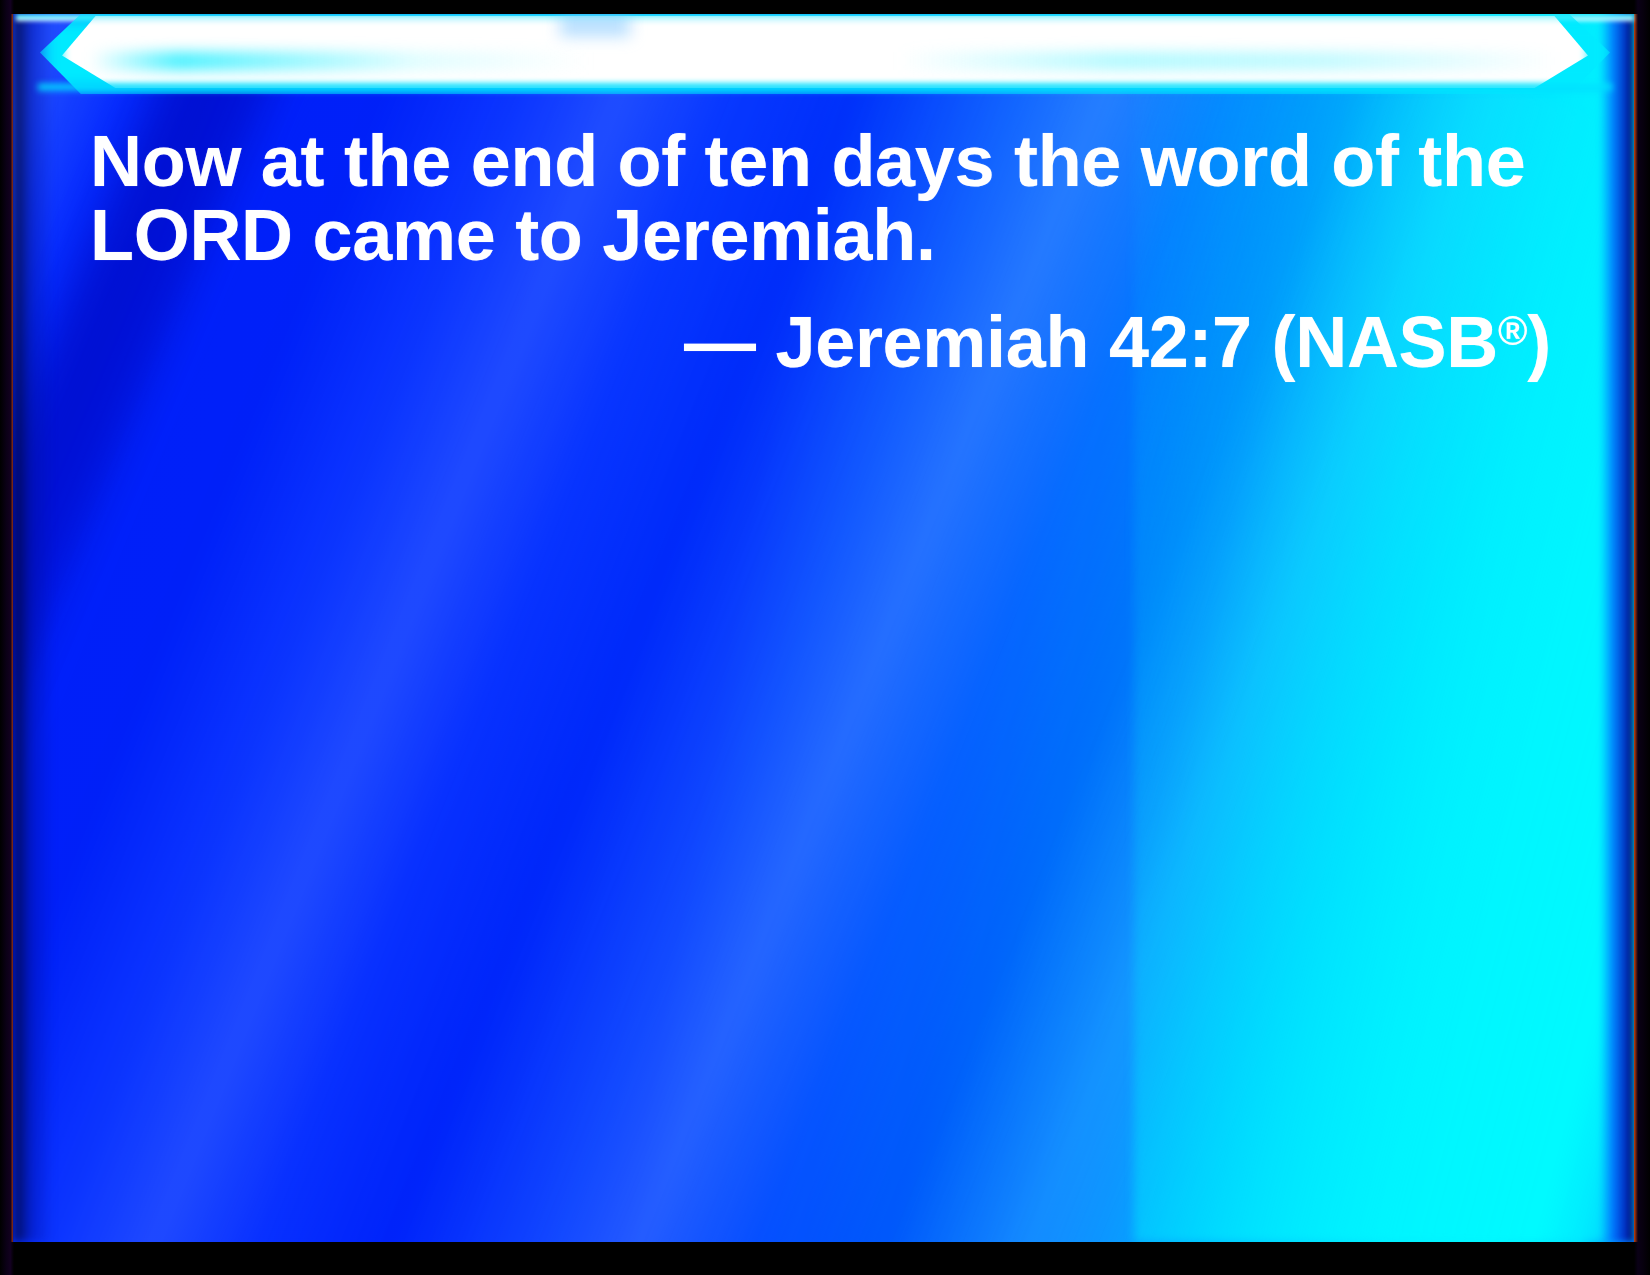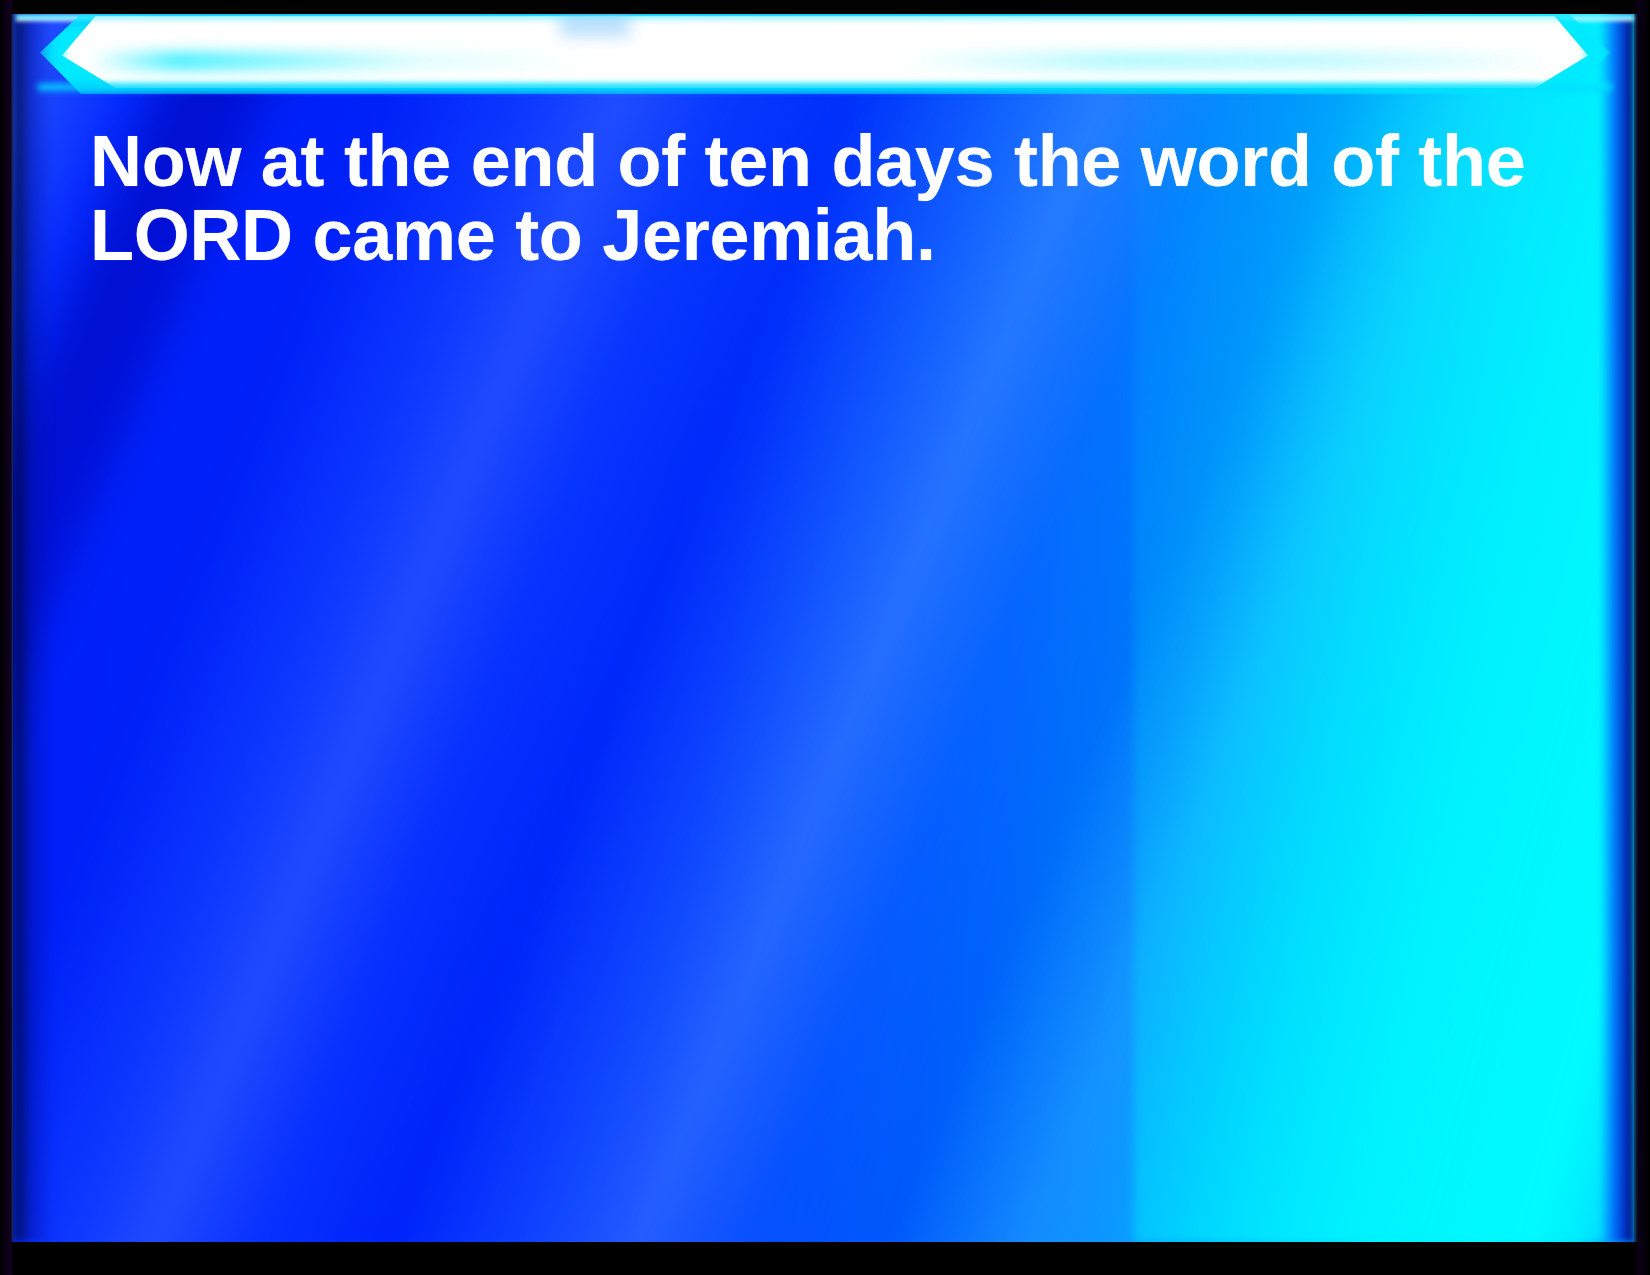--- a/index.html
+++ b/index.html
@@ -6,21 +6,21 @@
   html, body {
     margin: 0;
     padding: 0;
     background: #000000;
   }
 
   .slide {
     position: relative;
     width: 1650px;
     height: 1275px;
-    background: #0c4a6e;
+    background: #c2410c;
     overflow: hidden;
     font-family: "Liberation Sans", sans-serif;
   }
 
   
   .frame-top,
   .frame-bottom,
   .frame-left,
   .frame-right {
     position: absolute;
@@ -289,20 +289,21 @@
     <div class="lightbar-glow"></div>
     <div class="lightbar-core"></div>
     <div class="lightbar-inner-cyan"></div>
     <div class="lightbar-notch"></div>
     <div class="lightbar-botline"></div>
   </div>
 
   <div class="verse-block">
     <div class="verse-line verse-line-1">Now at the end of ten days the word of the</div>
     <div class="verse-line verse-line-2">LORD came to Jeremiah.</div>
+    <div class="verse-line verse-ref"><span>— Jeremiah 42:7 (NASB</span><span class="reg-mark">®</span><span>)</span></div>
   </div>
 
   <div class="frame-top"></div>
   <div class="frame-bottom"></div>
   <div class="frame-left"></div>
   <div class="frame-right"></div>
 
 </div>
 
 </body></html>

